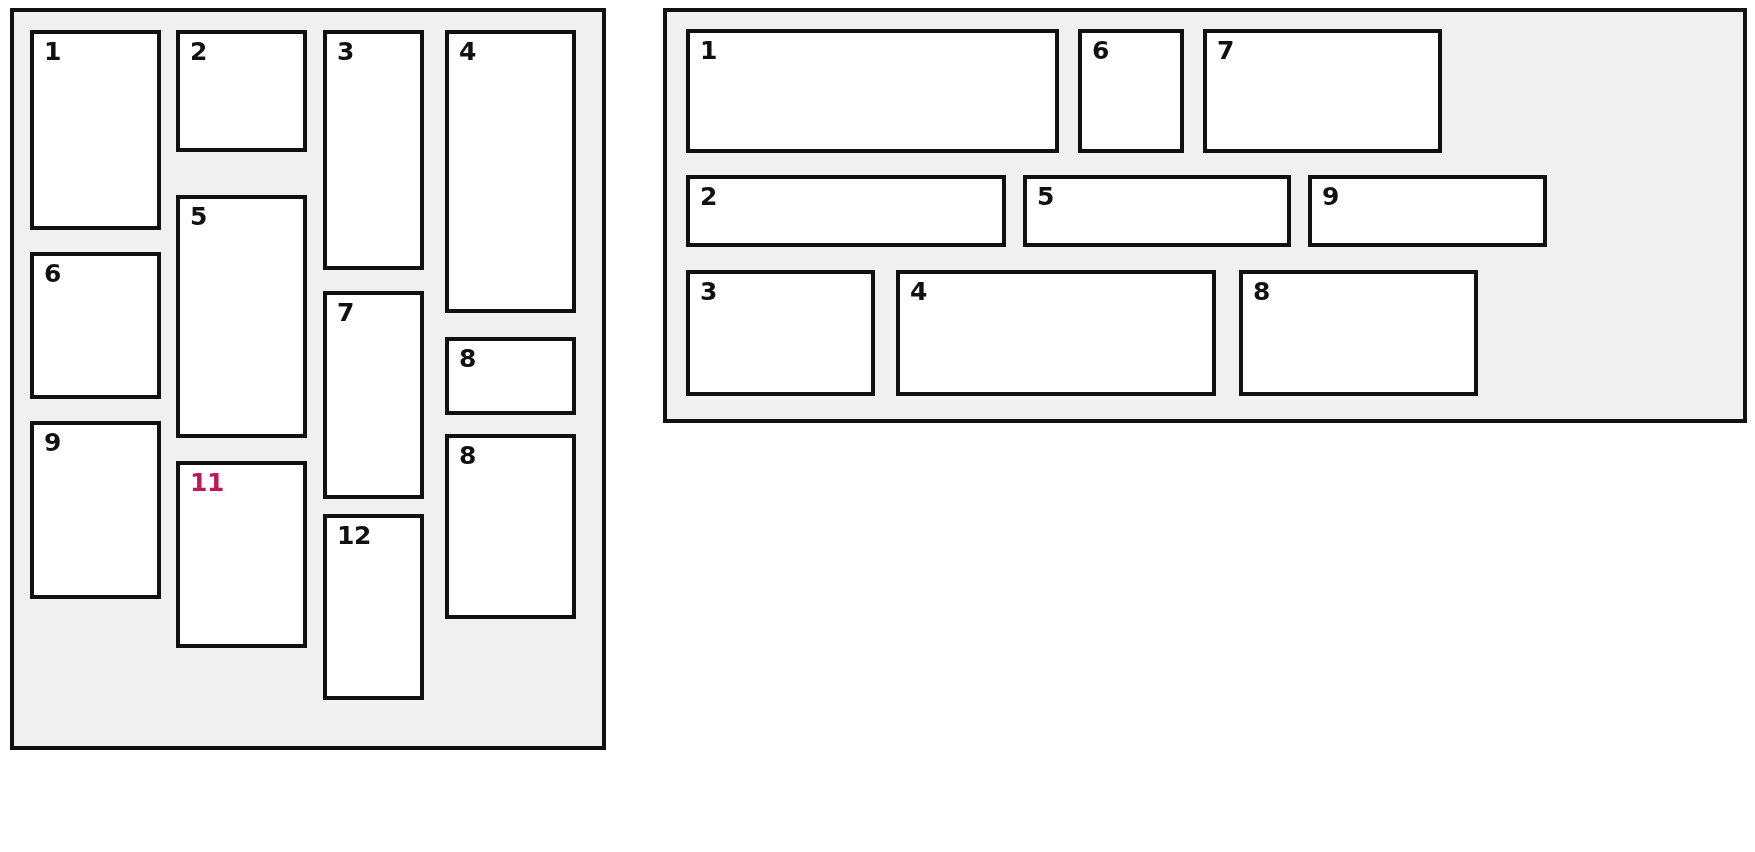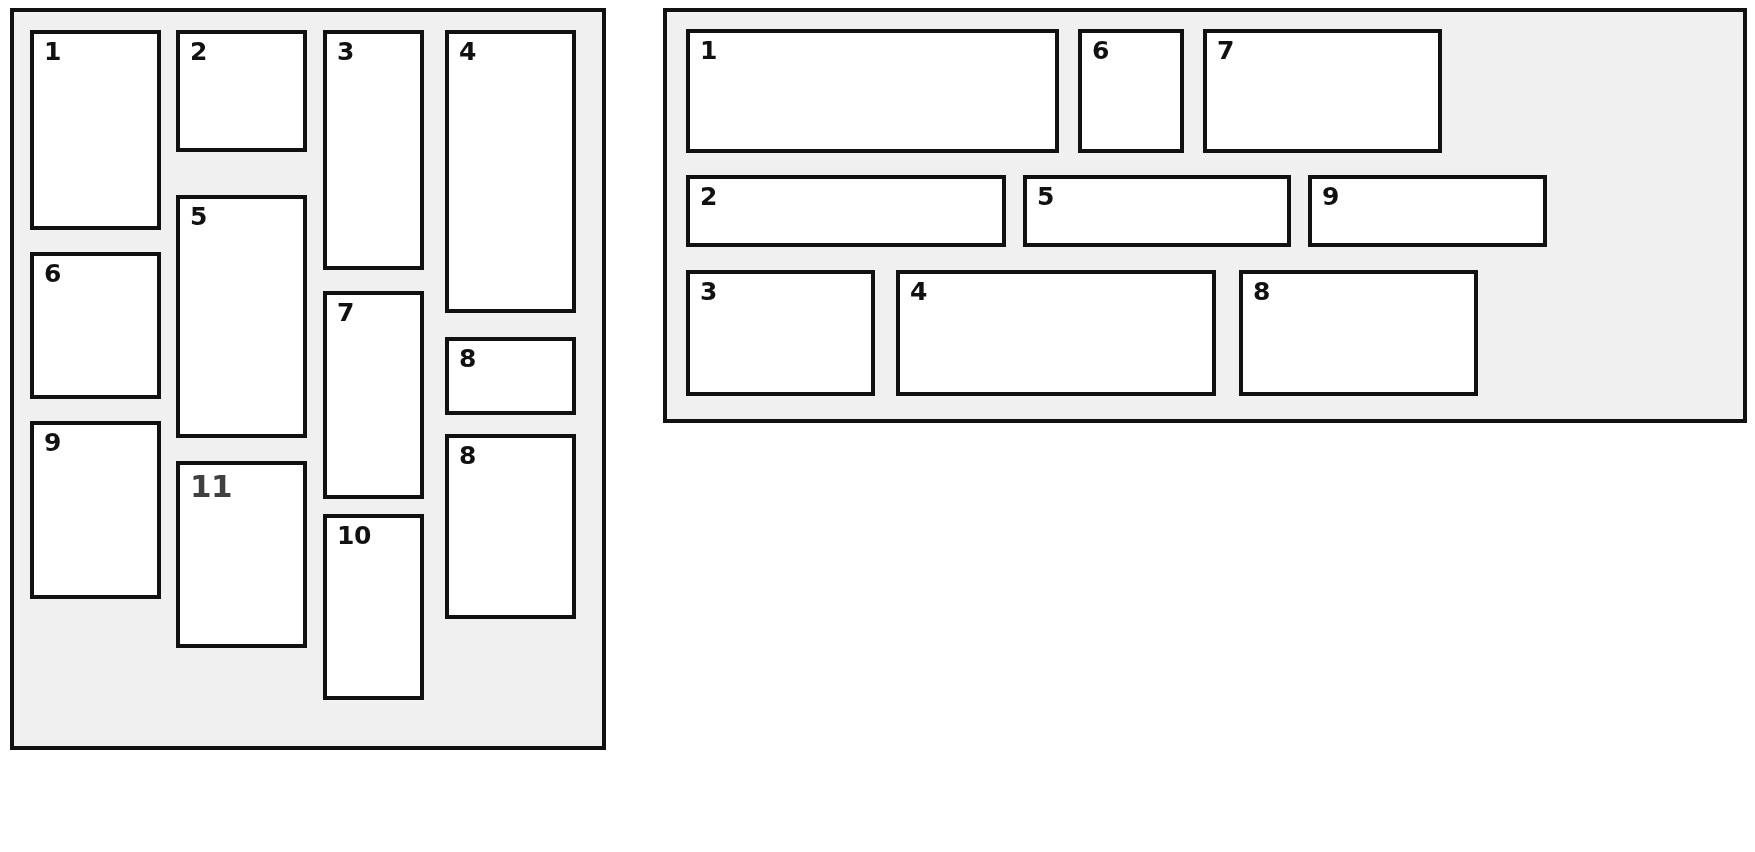--- a/index.html
+++ b/index.html
@@ -74,24 +74,24 @@
     <div class="cell" style="left: 445px; top: 337px; width: 131px; height: 78px; background: rgb(255, 255, 255); border-color: rgb(17, 17, 17); border-width: 4px;">
       <span class="cell-label" style="font-size: 25px; color: rgb(17, 17, 17);">8</span>
     </div>
     <div class="cell" style="left: 30px; top: 421px; width: 131px; height: 178px; background: rgb(255, 255, 255); border-color: rgb(17, 17, 17); border-width: 4px;">
       <span class="cell-label" style="font-size: 25px; color: rgb(17, 17, 17);">9</span>
     </div>
     <div class="cell" style="left: 445px; top: 434px; width: 131px; height: 185px; background: rgb(255, 255, 255); border-color: rgb(17, 17, 17); border-width: 4px;">
       <span class="cell-label" style="font-size: 25px; color: rgb(17, 17, 17);">8</span>
     </div>
     <div class="cell" style="left: 176px; top: 461px; width: 131px; height: 187px; background: rgb(255, 255, 255); border-color: rgb(17, 17, 17); border-width: 4px;">
-      <span class="cell-label" style="font-size: 31px; color: #404040;">11</span>
+      <span class="cell-label" style="font-size: 25px; color: #be185d;">11</span>
     </div>
     <div class="cell" style="left: 323px; top: 514px; width: 101px; height: 186px; background: rgb(255, 255, 255); border-color: rgb(17, 17, 17); border-width: 4px;">
-      <span class="cell-label" style="font-size: 25px; color: rgb(17, 17, 17);">10</span>
+      <span class="cell-label" style="font-size: 25px; color: rgb(17, 17, 17);">12</span>
     </div>
     <div class="panel" style="left: 663px; top: 8px; width: 1084px; height: 415px; background: rgb(240, 240, 240); border-color: rgb(17, 17, 17); border-width: 4px;"></div>
     <div class="cell" style="left: 686px; top: 29px; width: 373px; height: 124px; background: rgb(255, 255, 255); border-color: rgb(17, 17, 17); border-width: 4px;">
       <span class="cell-label" style="font-size: 25px; color: rgb(17, 17, 17);">1</span>
     </div>
     <div class="cell" style="left: 1078px; top: 29px; width: 106px; height: 124px; background: rgb(255, 255, 255); border-color: rgb(17, 17, 17); border-width: 4px;">
       <span class="cell-label" style="font-size: 25px; color: rgb(17, 17, 17);">6</span>
     </div>
     <div class="cell" style="left: 1203px; top: 29px; width: 239px; height: 124px; background: rgb(255, 255, 255); border-color: rgb(17, 17, 17); border-width: 4px;">
       <span class="cell-label" style="font-size: 25px; color: rgb(17, 17, 17);">7</span>

